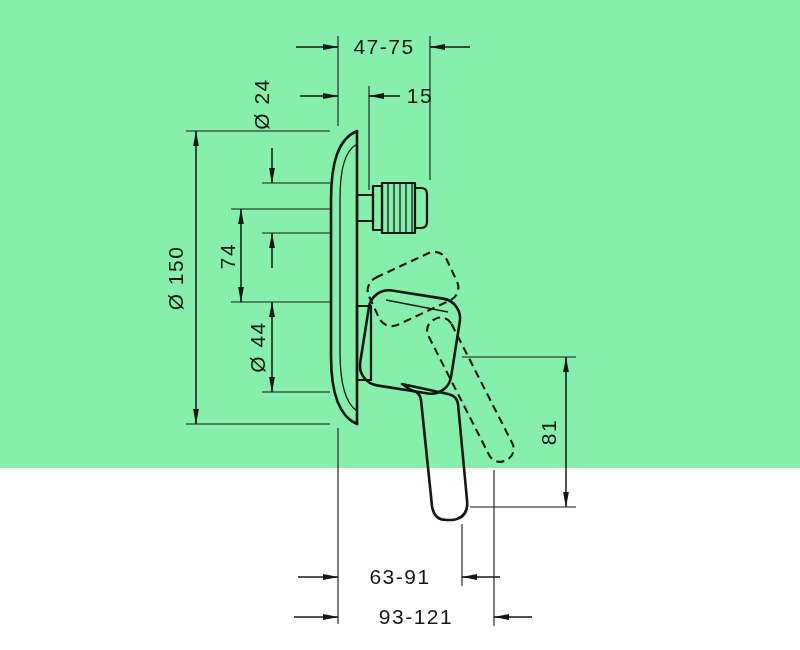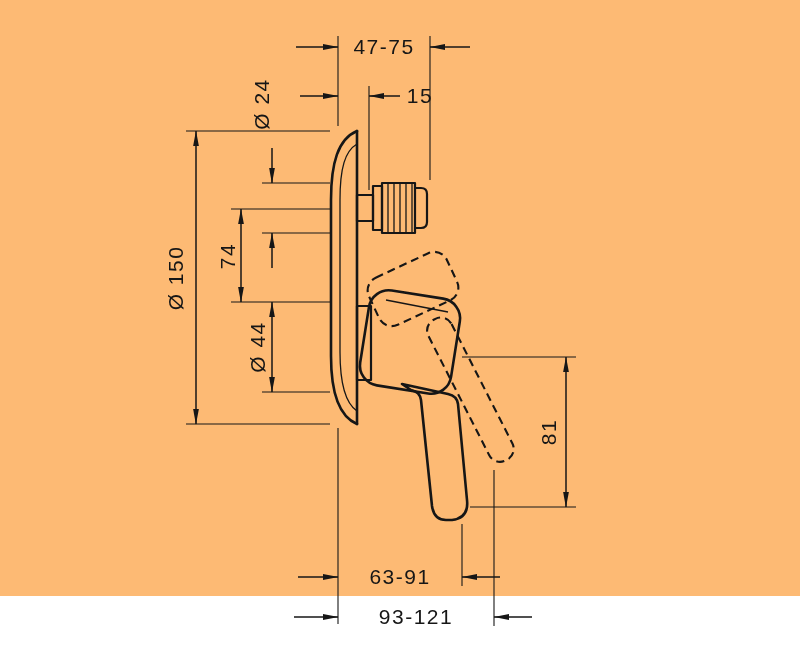--- a/index.html
+++ b/index.html
@@ -5,23 +5,23 @@
   html, body {
     margin: 0;
     padding: 0;
     background: #ffffff;
     width: 800px;
     height: 650px;
     font-family: "Liberation Sans", sans-serif;
   }
   .drawing-wrap {
     width: 800px;
-    height: 596px;
+    height: 468px;
     position: relative;
-    background: #fdba74;
+    background: #86efac;
   }
   svg { display: block; }
 
   
   .obj  { stroke: #161616; stroke-width: 2.6; fill: none; stroke-linecap: round; stroke-linejoin: round; }
   .obj2 { stroke: #161616; stroke-width: 2.2; fill: none; stroke-linecap: round; stroke-linejoin: round; }
   .thin { stroke: #161616; stroke-width: 1.3; fill: none; }
 
   
   .dash { stroke: #161616; stroke-width: 2.1; fill: none; stroke-dasharray: 8 5; stroke-linejoin: round; }

